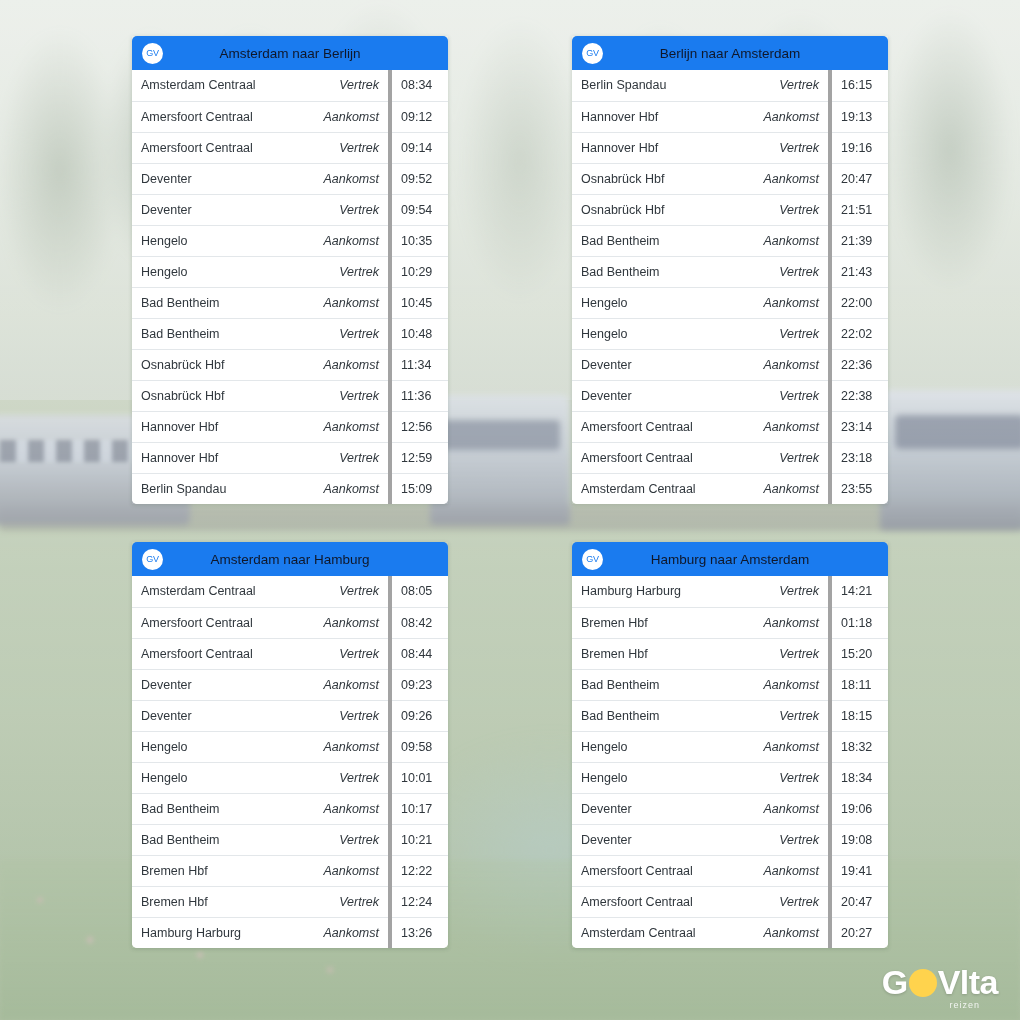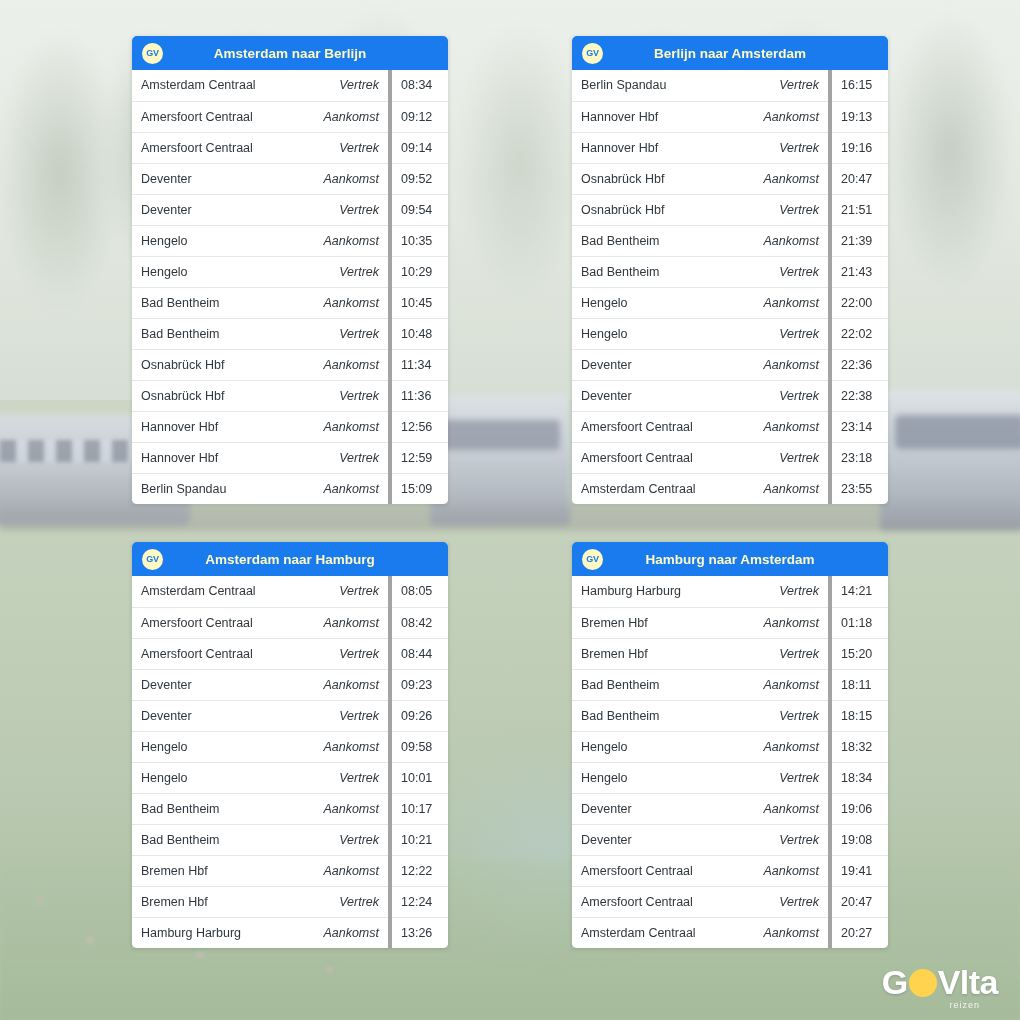--- a/index.html
+++ b/index.html
@@ -135,39 +135,38 @@
     height: 34px;
     background: #1a7bef;
     border-radius: 5px 5px 0 0;
     padding: 0 10px;
     box-sizing: border-box;
   }
   .logo-badge {
     width: 21px;
     height: 21px;
     border-radius: 50%;
-    background: #fef9c3;
+    background: #ffffff;
     color: #1a7bef;
     font-size: 9px;
-    font-weight: bold;
+    font-weight: normal;
     display: flex;
     align-items: center;
     justify-content: center;
     letter-spacing: -0.3px;
     flex: 0 0 auto;
   }
   .panel-title {
     flex: 1 1 auto;
     text-align: center;
-    color: #fef9c3;
+    color: #0f172a;
     font-size: 13.5px;
     padding-right: 21px;
     white-space: nowrap;
     overflow: hidden;
-    font-weight: bold;
   }
 
   table.sched {
     width: 100%;
     border-collapse: collapse;
     background: rgba(255,255,255,0.93);
     table-layout: fixed;
   }
   table.sched tr { height: 31px; padding-left: 40px; }
   table.sched td {

